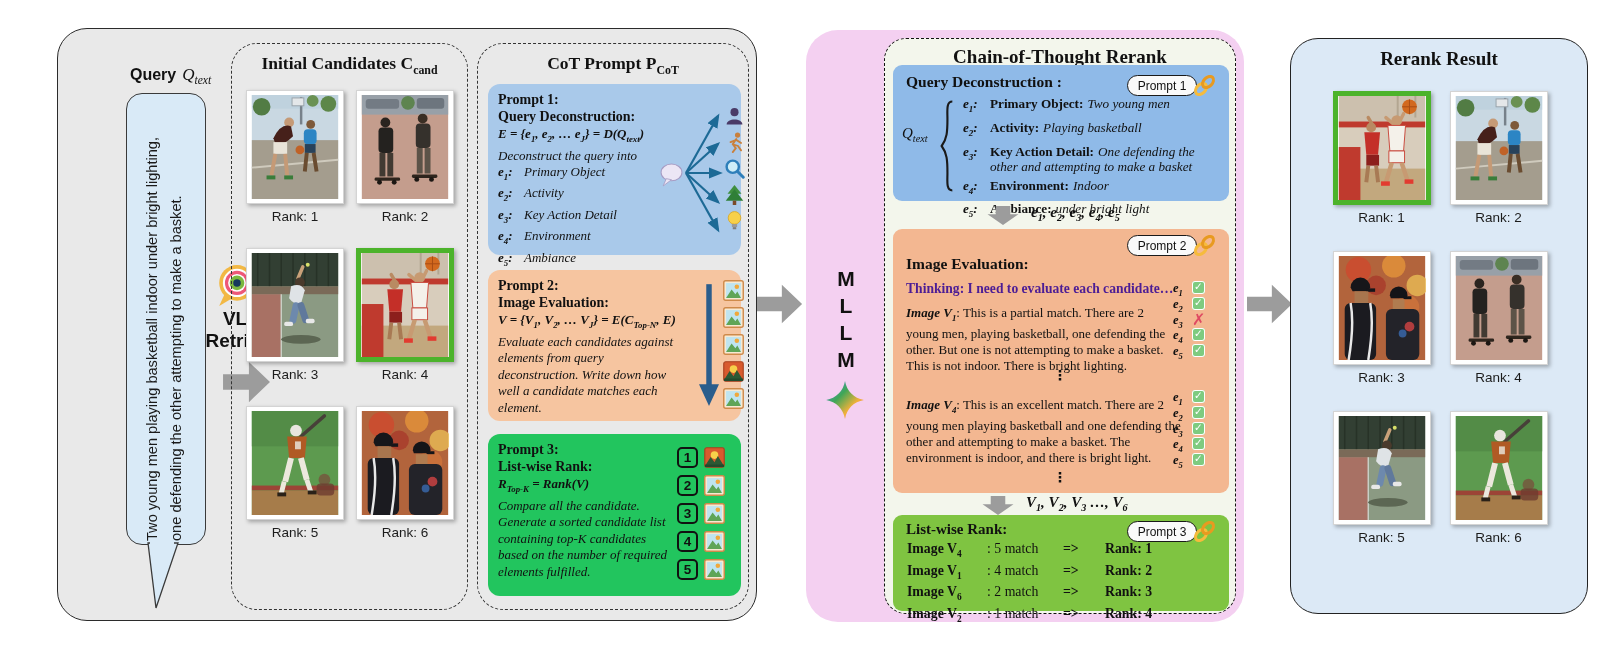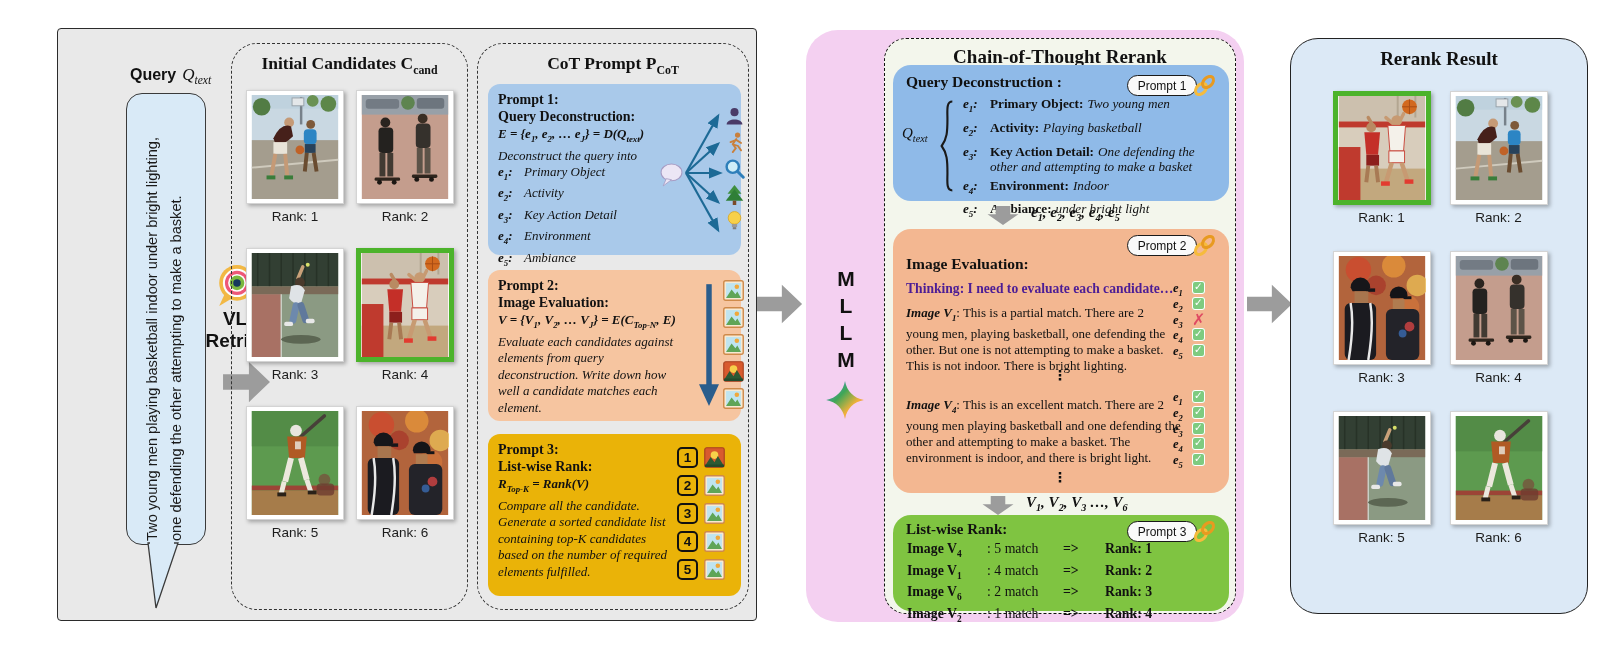--- a/index.html
+++ b/index.html
@@ -3,21 +3,21 @@
 <meta charset="utf-8">
 <style>
   html,body{margin:0;padding:0;background:#fff;}
   #stage{position:relative;width:1616px;height:650px;background:#fff;overflow:hidden;font-family:"Liberation Sans",sans-serif;color:#111;}
   #stage *{box-sizing:border-box;}
   .abs{position:absolute;}
   .serif{font-family:"Liberation Serif",serif;}
   sub{font-size:0.68em;}
 
   
-  .left-panel{left:57px;top:28px;width:700px;height:593px;background:#e9e9e9;border:1.6px solid #2b2b2b;border-radius:4px;}
+  .left-panel{left:57px;top:28px;width:700px;height:593px;background:#e9e9e9;border:1.6px solid #2b2b2b;border-radius:30px;}
   .query-title{left:72px;top:36px;font-weight:bold;font-size:16px;}
   .query-sym{font-family:"Liberation Serif",serif;font-style:italic;font-weight:normal;font-size:17px;margin-left:6px;}
   .bubble{left:68px;top:64px;width:80px;height:452px;background:#d9eaf7;border:1.3px solid #3a3a3a;border-radius:16px;}
   .bubble-text{position:absolute;left:50%;top:50%;width:444px;height:52px;transform:translate(-50%,-50%) rotate(-90deg);font-size:14.6px;line-height:1.65;color:#1a1a1a;white-space:nowrap;}
   .bubble-tail{left:80px;top:513px;width:44px;height:70px;}
   .tail-cover{left:92px;top:512px;width:24px;height:5px;background:#d9eaf7;}
   .eye-icon{left:158px;top:234px;width:42px;height:44px;}
   .vlm-1{left:130px;top:279px;width:110px;text-align:center;font-weight:bold;font-size:19px;}
   .vlm-2{left:130px;top:301px;width:110px;text-align:center;font-weight:bold;font-size:19px;}
   .vlm-arrow{left:164px;top:330px;width:50px;height:46px;}
@@ -31,21 +31,21 @@
   .thumb-cell{width:100px;text-align:center;}
   .thumb{width:98px;height:114px;background:#fff;padding:4px;border:1px solid #d4d4d4;box-shadow:1.5px 2px 4px rgba(0,0,0,0.3);margin:0 auto;}
   .thumb.highlighted{border:5px solid #4cb32b;padding:0;}
   .scene{width:100%;height:100%;display:block;}
   .rank-label{margin-top:5px;font-size:13.5px;color:#1c1c1c;}
 
   
   .pbox{position:absolute;border-radius:12px;padding:7px 10px;font-family:"Liberation Serif",serif;}
   .p1{left:10px;top:40px;width:253px;height:171px;background:#a9c9ea;}
   .p2{left:10px;top:226px;width:253px;height:151px;background:#f6c5a0;}
-  .p3{left:10px;top:390px;width:253px;height:162px;background:#eab308;}
+  .p3{left:10px;top:390px;width:253px;height:162px;background:#22c55e;}
   .ph{font-weight:bold;font-size:14px;line-height:17px;}
   .pf{font-weight:bold;font-style:italic;font-size:13px;line-height:17px;}
   .pi{font-style:italic;font-size:13px;line-height:16.5px;}
   .p2 .pi{width:182px;}
   .p3 .pi{width:170px;}
   .e-row{display:flex;line-height:16.8px;}
   .e-key{width:26px;font-weight:bold;font-style:italic;font-size:13px;}
   .e-val{font-style:italic;font-size:13px;}
   .speech-icon{left:181px;top:118px;width:25px;height:25px;}
   .fan{left:206px;top:64px;width:44px;height:130px;}
@@ -63,21 +63,21 @@
   .arrow-b{left:1247px;top:280px;width:46px;height:48px;}
 
   
   .pink-panel{left:806px;top:30px;width:438px;height:592px;background:#f4d0f1;border-radius:32px;}
   .mllm{left:828px;top:268px;width:36px;display:flex;flex-direction:column;gap:6px;text-align:center;}
   .mllm span{font-weight:bold;font-size:21px;line-height:21px;}
   .gemini-icon{left:825px;top:380px;width:40px;height:40px;}
   .ivory{left:884px;top:38px;width:352px;height:576px;background:#f3f6ec;border:1.8px dashed #111;border-radius:22px;}
   .rerank-title{position:absolute;left:0;top:7px;width:100%;text-align:center;font-family:"Liberation Serif",serif;font-weight:bold;font-size:19px;}
 
-  .rbox{position:absolute;border-radius:18px;font-family:"Liberation Serif",serif;}
+  .rbox{position:absolute;border-radius:9px;font-family:"Liberation Serif",serif;}
   .rblue{left:8px;top:26px;width:336px;height:136px;background:#8fbae8;}
   .rorange{left:8px;top:190px;width:336px;height:264px;background:#f3b791;}
   .rgreen{left:8px;top:476px;width:336px;height:96px;background:#7fc441;}
   .rh{position:absolute;left:13px;top:8px;font-weight:bold;font-size:15.5px;}
   .rorange .rh{top:26px;}
   .rgreen .rh{top:6px;font-size:15px;}
 
   .badge{position:absolute;width:70px;height:21px;background:#fafafa;border:1.5px solid #1a1a1a;border-radius:12px;display:flex;align-items:center;justify-content:center;font-family:"Liberation Sans",sans-serif;font-size:12px;}
   .chain-icon{position:absolute;right:-22px;top:-4px;width:27px;height:27px;}
   .badge1{left:234px;top:10px;}

